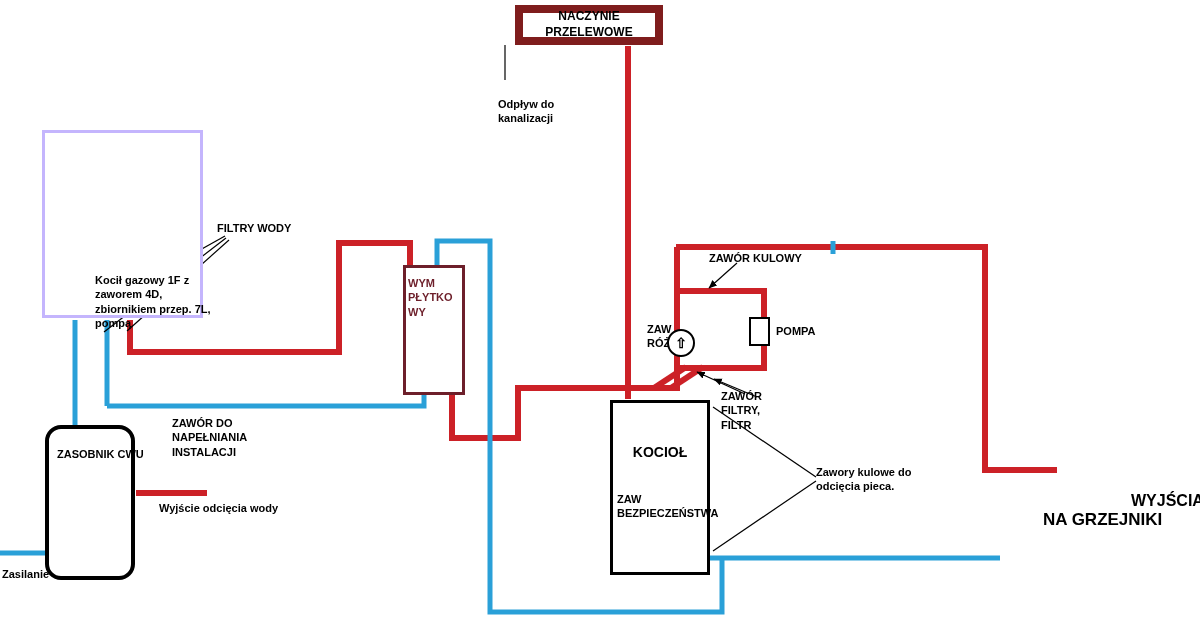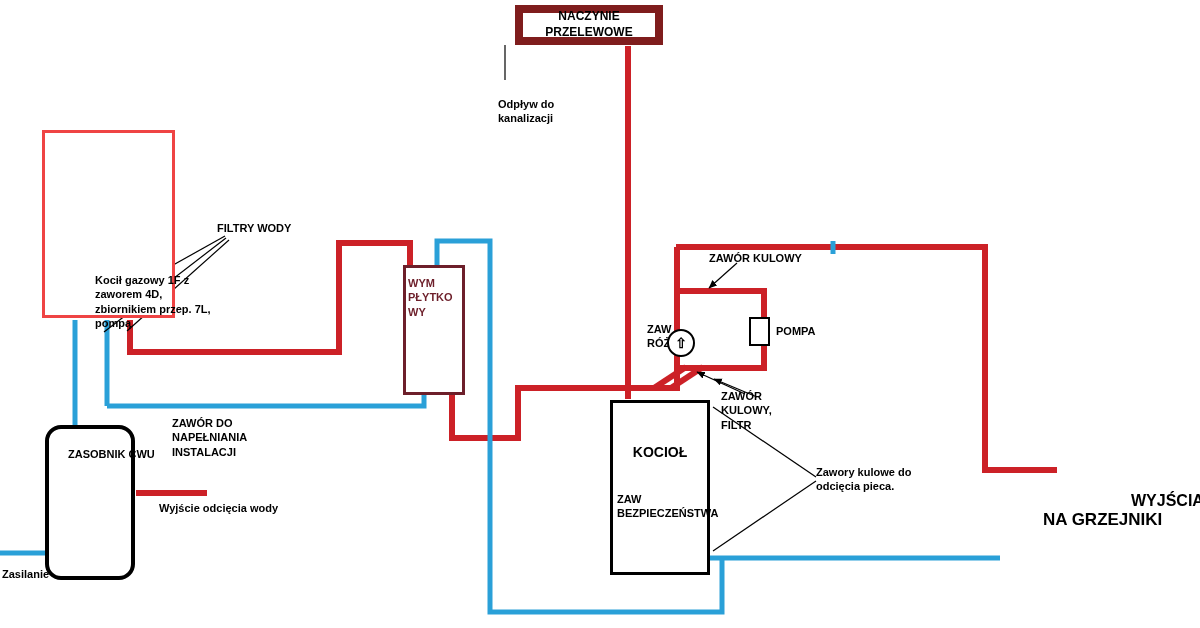--- a/index.html
+++ b/index.html
@@ -12,39 +12,39 @@
   html,body{margin:0;padding:0;background:#fff;}
   #canvas{
     position:relative;width:1200px;height:628px;background:var(--bg);
     font-family:"Liberation Sans",sans-serif;overflow:hidden;
   }
   #pipes{position:absolute;left:0;top:0;}
   .pr{stroke:var(--pipe-red);stroke-width:6;fill:none;}
   .pb{stroke:var(--pipe-blue);stroke-width:5;fill:none;}
   .kl{stroke:var(--line-black);stroke-width:1.2;fill:none;}
   .box{position:absolute;background:#fff;box-sizing:border-box;}
-  .boiler-box{left:42px;top:130px;width:133px;height:188px;border:3px solid #ef4444;}
+  .boiler-box{left:42px;top:130px;width:161px;height:188px;border:3px solid #c4b5fd;}
   .naczynie-box{left:515px;top:5px;width:148px;height:40px;border:8px solid #7f1d1d;
       display:flex;align-items:center;justify-content:center;text-align:center;}
   .wym-box{left:403px;top:265px;width:62px;height:130px;border:3px solid var(--dark-red);}
   .tank-box{left:45px;top:425px;width:90px;height:155px;border:4px solid #000;border-radius:16px;}
   .kociol-box{left:610px;top:400px;width:100px;height:175px;border:3px solid #000;}
   .pompa-box{left:749px;top:317px;width:21px;height:29px;border:2px solid #000;}
   .valve-circle{position:absolute;left:667px;top:329px;width:24px;height:24px;background:#fff;
       border:2px solid #000;border-radius:50%;display:flex;align-items:center;justify-content:center;
       font-size:14px;font-weight:700;color:#000;}
   .label{position:absolute;font-size:11px;font-weight:700;color:#000;
       white-space:pre-line;line-height:1.3;}
   .reg{font-weight:700;}
   .lbl-naczynie{position:static;font-size:12px;}
   .lbl-odplyw{left:498px;top:84px;margin-top:13px;}
   .lbl-kociol-gazowy{left:50px;top:140px;width:118px;}
   .lbl-filtry{left:217px;top:221px;}
   .lbl-wym{left:408px;top:276px;color:var(--dark-red);}
-  .lbl-zasobnik{left:68px;top:447px;}
+  .lbl-zasobnik{left:57px;top:447px;}
   .lbl-zawor-nap{left:172px;top:416px;}
   .lbl-wyjscie-cw{left:159px;top:501px;}
   .lbl-zasilanie{left:2px;top:567px;}
   .lbl-kociol{left:610px;top:443px;width:100px;text-align:center;font-size:14px;}
   .lbl-zaw-bezp{left:617px;top:492px;}
   .lbl-zawor-kulowy{left:709px;top:251px;}
   .lbl-zaw-roz{left:647px;top:322px;}
   .lbl-pompa{left:776px;top:324px;}
   .lbl-zk-filtr{left:721px;top:389px;}
   .lbl-zk-odciecie{left:816px;top:465px;}
@@ -125,21 +125,21 @@
   <div class="label reg lbl-wyjscie-cw">Wyjście odcięcia wody</div>
   <div class="label reg lbl-zasilanie">Zasilanie</div>
   <div class="label lbl-kociol">KOCIOŁ</div>
   <div class="label lbl-zaw-bezp">ZAW
 BEZPIECZEŃSTWA</div>
   <div class="label lbl-zawor-kulowy">ZAWÓR KULOWY</div>
   <div class="label lbl-zaw-roz">ZAW
 RÓŻ</div>
   <div class="label lbl-pompa">POMPA</div>
   <div class="label lbl-zk-filtr">ZAWÓR
-KULOWY,
+FILTRY,
 FILTR</div>
   <div class="label reg lbl-zk-odciecie">Zawory  kulowe do
 odcięcia pieca.</div>
   <div class="label lbl-wyjscia">WYJŚCIA</div>
   <div class="label lbl-na-grzejniki">NA GRZEJNIKI</div>
 
   <div class="valve-circle">
     <span>⇧</span>
   </div>
 

